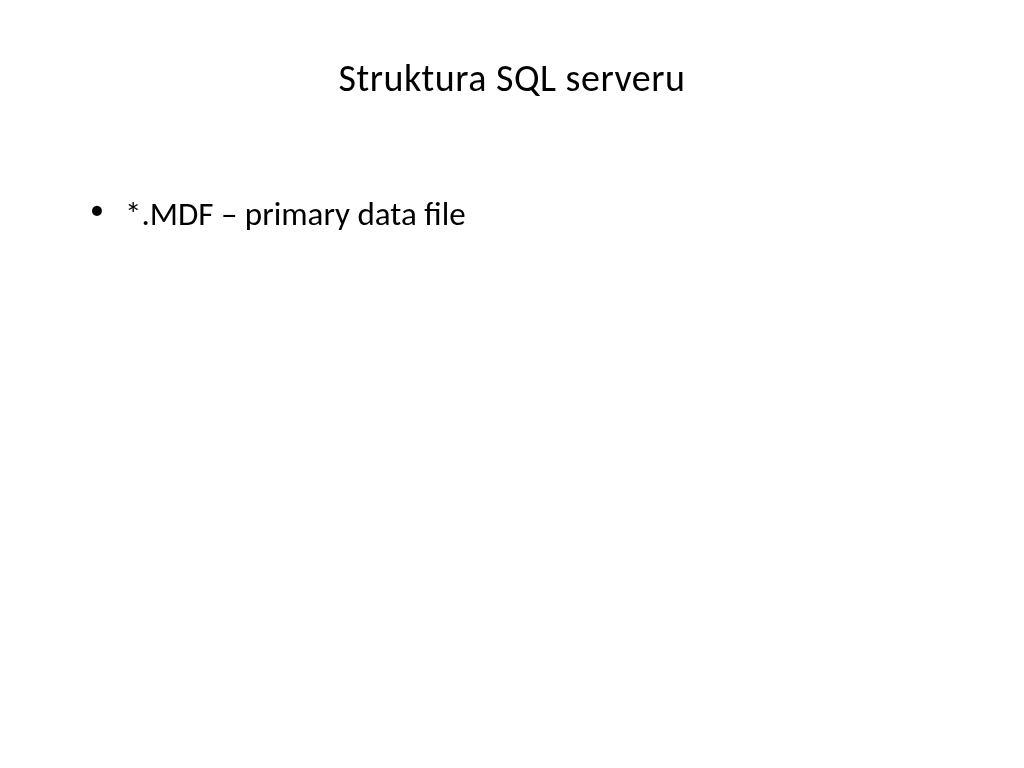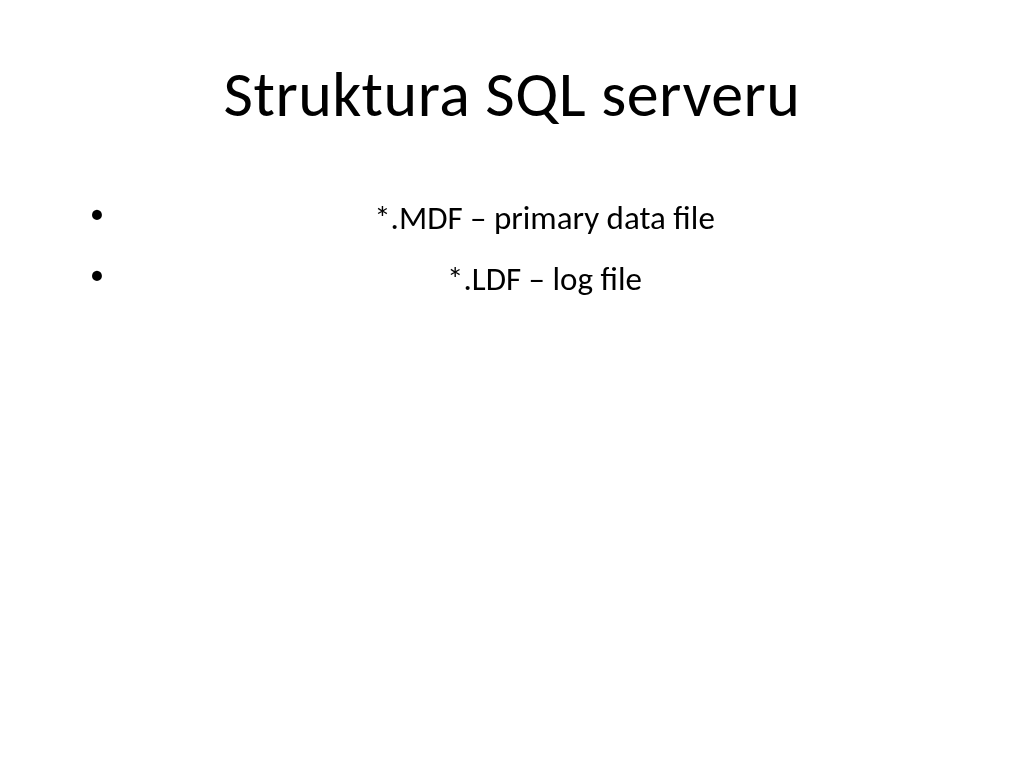--- a/index.html
+++ b/index.html
@@ -14,29 +14,28 @@
       font-family: Calibri, "Segoe UI", Arial, sans-serif;
       color: #000000;
       overflow: hidden;
     }
     .slide {
       width: 100%;
       height: 100%;
       padding: 55px 60px;
     }
     .title {
-      font-size: 64px;
+      font-size: 38px;
       font-weight: 400;
       text-align: center;
-      margin-bottom: 55px;
+      margin-bottom: 83px;
       letter-spacing: 0.5px;
     }
     .content {
       padding-left: 30px;
-      text-align: center;
     }
     .bullet-list {
       list-style: none;
     }
     .bullet-item {
       font-size: 33px;
       line-height: 1.85;
       position: relative;
       padding-left: 35px;
     }
@@ -48,16 +47,15 @@
     }
   </style>
 </head>
 <body>
 
 <div class="slide">
   <h1 class="title">Struktura SQL serveru</h1>
   <div class="content">
     <ul class="bullet-list">
       <li class="bullet-item">*.MDF – primary data file</li>
-      <li class="bullet-item">*.LDF – log file</li>
     </ul>
   </div>
 </div>
 
 </body></html>

